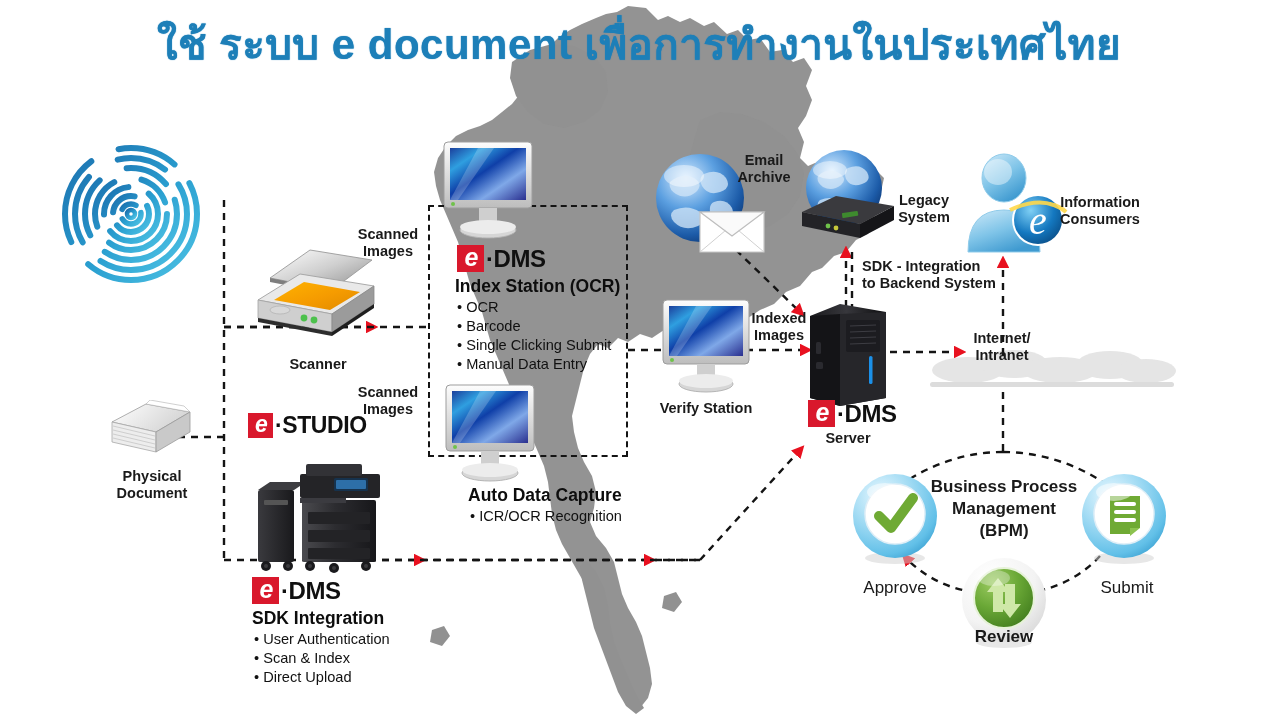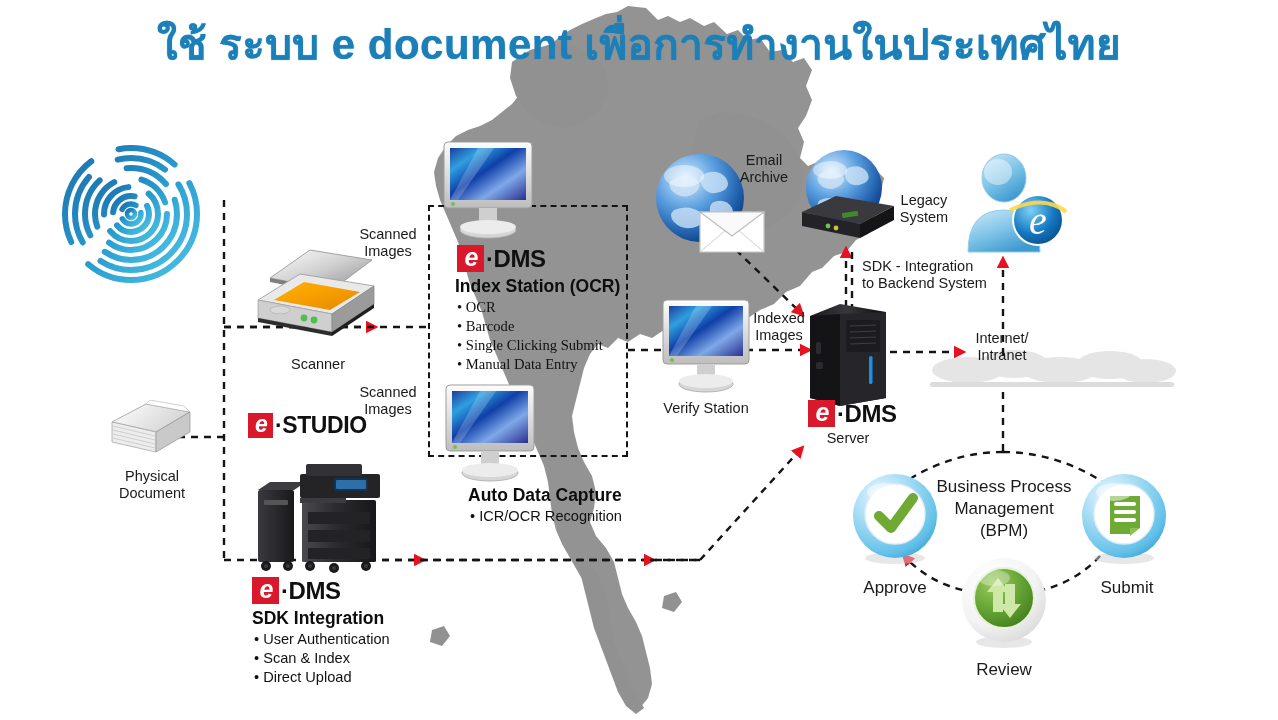--- a/index.html
+++ b/index.html
@@ -14,21 +14,21 @@
   
   .title {
     position:absolute; left:0px; top:22px; width:1278px; text-align:center;
     font-size:42px; font-weight:bold; color:#1d7fb8; z-index:6;
     letter-spacing:0.5px; line-height:1.1;
     text-shadow:0 0 1px #1d7fb8;
   }
 
   
   .lbl { position:absolute; z-index:5; color:#1a1a1a; font-size:14.5px;
-         font-weight:normal; line-height:1.18; text-align:center; white-space:pre-line;}
+         font-weight:bold; line-height:1.18; text-align:center; white-space:pre-line;}
   .lbl.left { text-align:left; }
 
   
   .brand { position:absolute; z-index:6; display:flex; align-items:center; }
   .brand .sq {
     background:#d9182c; width:27px; height:27px; display:flex;
     align-items:center; justify-content:center; position:relative;
   }
   .brand .sq span { color:#fff; font-size:25px; font-weight:bold; font-style:italic;
       font-family:"Liberation Sans",sans-serif; line-height:1; transform:translate(1px,-1px);}
@@ -260,21 +260,21 @@
     </svg>
   </div>
 
   <div class="brand" style="left:457px; top:245px;">
     <span class="sq">
       <span>e</span>
     </span>
     <span class="nm">·DMS</span>
   </div>
   <div class="block-title" style="left:455px; top:276px;">Index Station (OCR)</div>
-  <div class="bullets" style="left:457px; top:298px;font-family:Liberation Serif, serif;">
+  <div class="bullets" style="left:457px; top:298px;">
     <div>OCR</div>
     <div>Barcode</div>
     <div>Single Clicking Submit</div>
     <div>Manual Data Entry</div>
   </div>
 
   <div class="dev" style="left:440px; top:381px; width:100px; height:106px;">
     <svg width="100" height="106" viewBox="0 0 100 106">
       <rect x="6" y="4" width="88" height="66" rx="4" fill="url(#bezg)" stroke="#9d9d9d" stroke-width="1"></rect>
       <rect x="12" y="10" width="76" height="52" fill="url(#scrg)"></rect>
@@ -464,20 +464,22 @@
       <ellipse cx="44" cy="26" rx="22" ry="24" fill="url(#pers)" stroke="#8fcbea" stroke-width="1"></ellipse>
       <path d="M8,100 q0,-42 36,-42 q36,0 36,42 z" fill="url(#pers)" stroke="#8fcbea" stroke-width="1"></path>
       <ellipse cx="38" cy="20" rx="14" ry="13" fill="#ffffff" opacity="0.42"></ellipse>
 
       <circle cx="78" cy="68" r="26" fill="#ffffff"></circle>
       <circle cx="78" cy="68" r="24" fill="url(#ieg)"></circle>
       <text x="78" y="82" font-family="'Liberation Serif',serif" font-size="40" font-style="italic" fill="#ffffff" text-anchor="middle">e</text>
       <path d="M50,58 q34,-16 56,2 q-6,-6 -16,-8" fill="none" stroke="#ffd84a" stroke-width="4" opacity="0.9"></path>
     </svg>
   </div>
+  <div class="lbl" style="left:1040px; top:194px; width:120px;">Information
+Consumers</div>
 
   <div class="cloud" style="left:920px; top:344px; width:260px; height:52px;">
     <svg width="260" height="52" viewBox="0 0 260 52">
       <g fill="#e4e4e4" opacity="0.95">
         <ellipse cx="48" cy="26" rx="36" ry="13"></ellipse>
         <ellipse cx="94" cy="20" rx="34" ry="14"></ellipse>
         <ellipse cx="140" cy="26" rx="38" ry="13"></ellipse>
         <ellipse cx="190" cy="21" rx="34" ry="14"></ellipse>
         <ellipse cx="226" cy="27" rx="30" ry="12"></ellipse>
       </g>
@@ -547,15 +549,15 @@
       <circle cx="44" cy="44" r="42" fill="url(#sphw)"></circle>
       <circle cx="44" cy="42" r="30" fill="url(#sphgr)"></circle>
       <circle cx="44" cy="42" r="30" fill="none" stroke="#e6f2d8" stroke-width="2"></circle>
       <g fill="#cfe8a8">
         <path d="M36,56 L36,36 L30,36 L41,22 L52,36 L46,36 L46,56 Z" transform="translate(-3,0)"></path>
         <path d="M52,28 L52,48 L58,48 L47,62 L36,48 L42,48 L42,28 Z" transform="translate(3,0)"></path>
       </g>
       <ellipse cx="34" cy="22" rx="16" ry="8" fill="#ffffff" opacity="0.32"></ellipse>
     </svg>
   </div>
-  <div class="lbl" style="left:948px; top:660px; width:112px; font-size:17px; font-weight:normal;">Review</div>
+  <div class="lbl" style="left:948px; top:627px; width:112px; font-size:17px; font-weight:bold;">Review</div>
 
 </div>
 
 </body></html>

